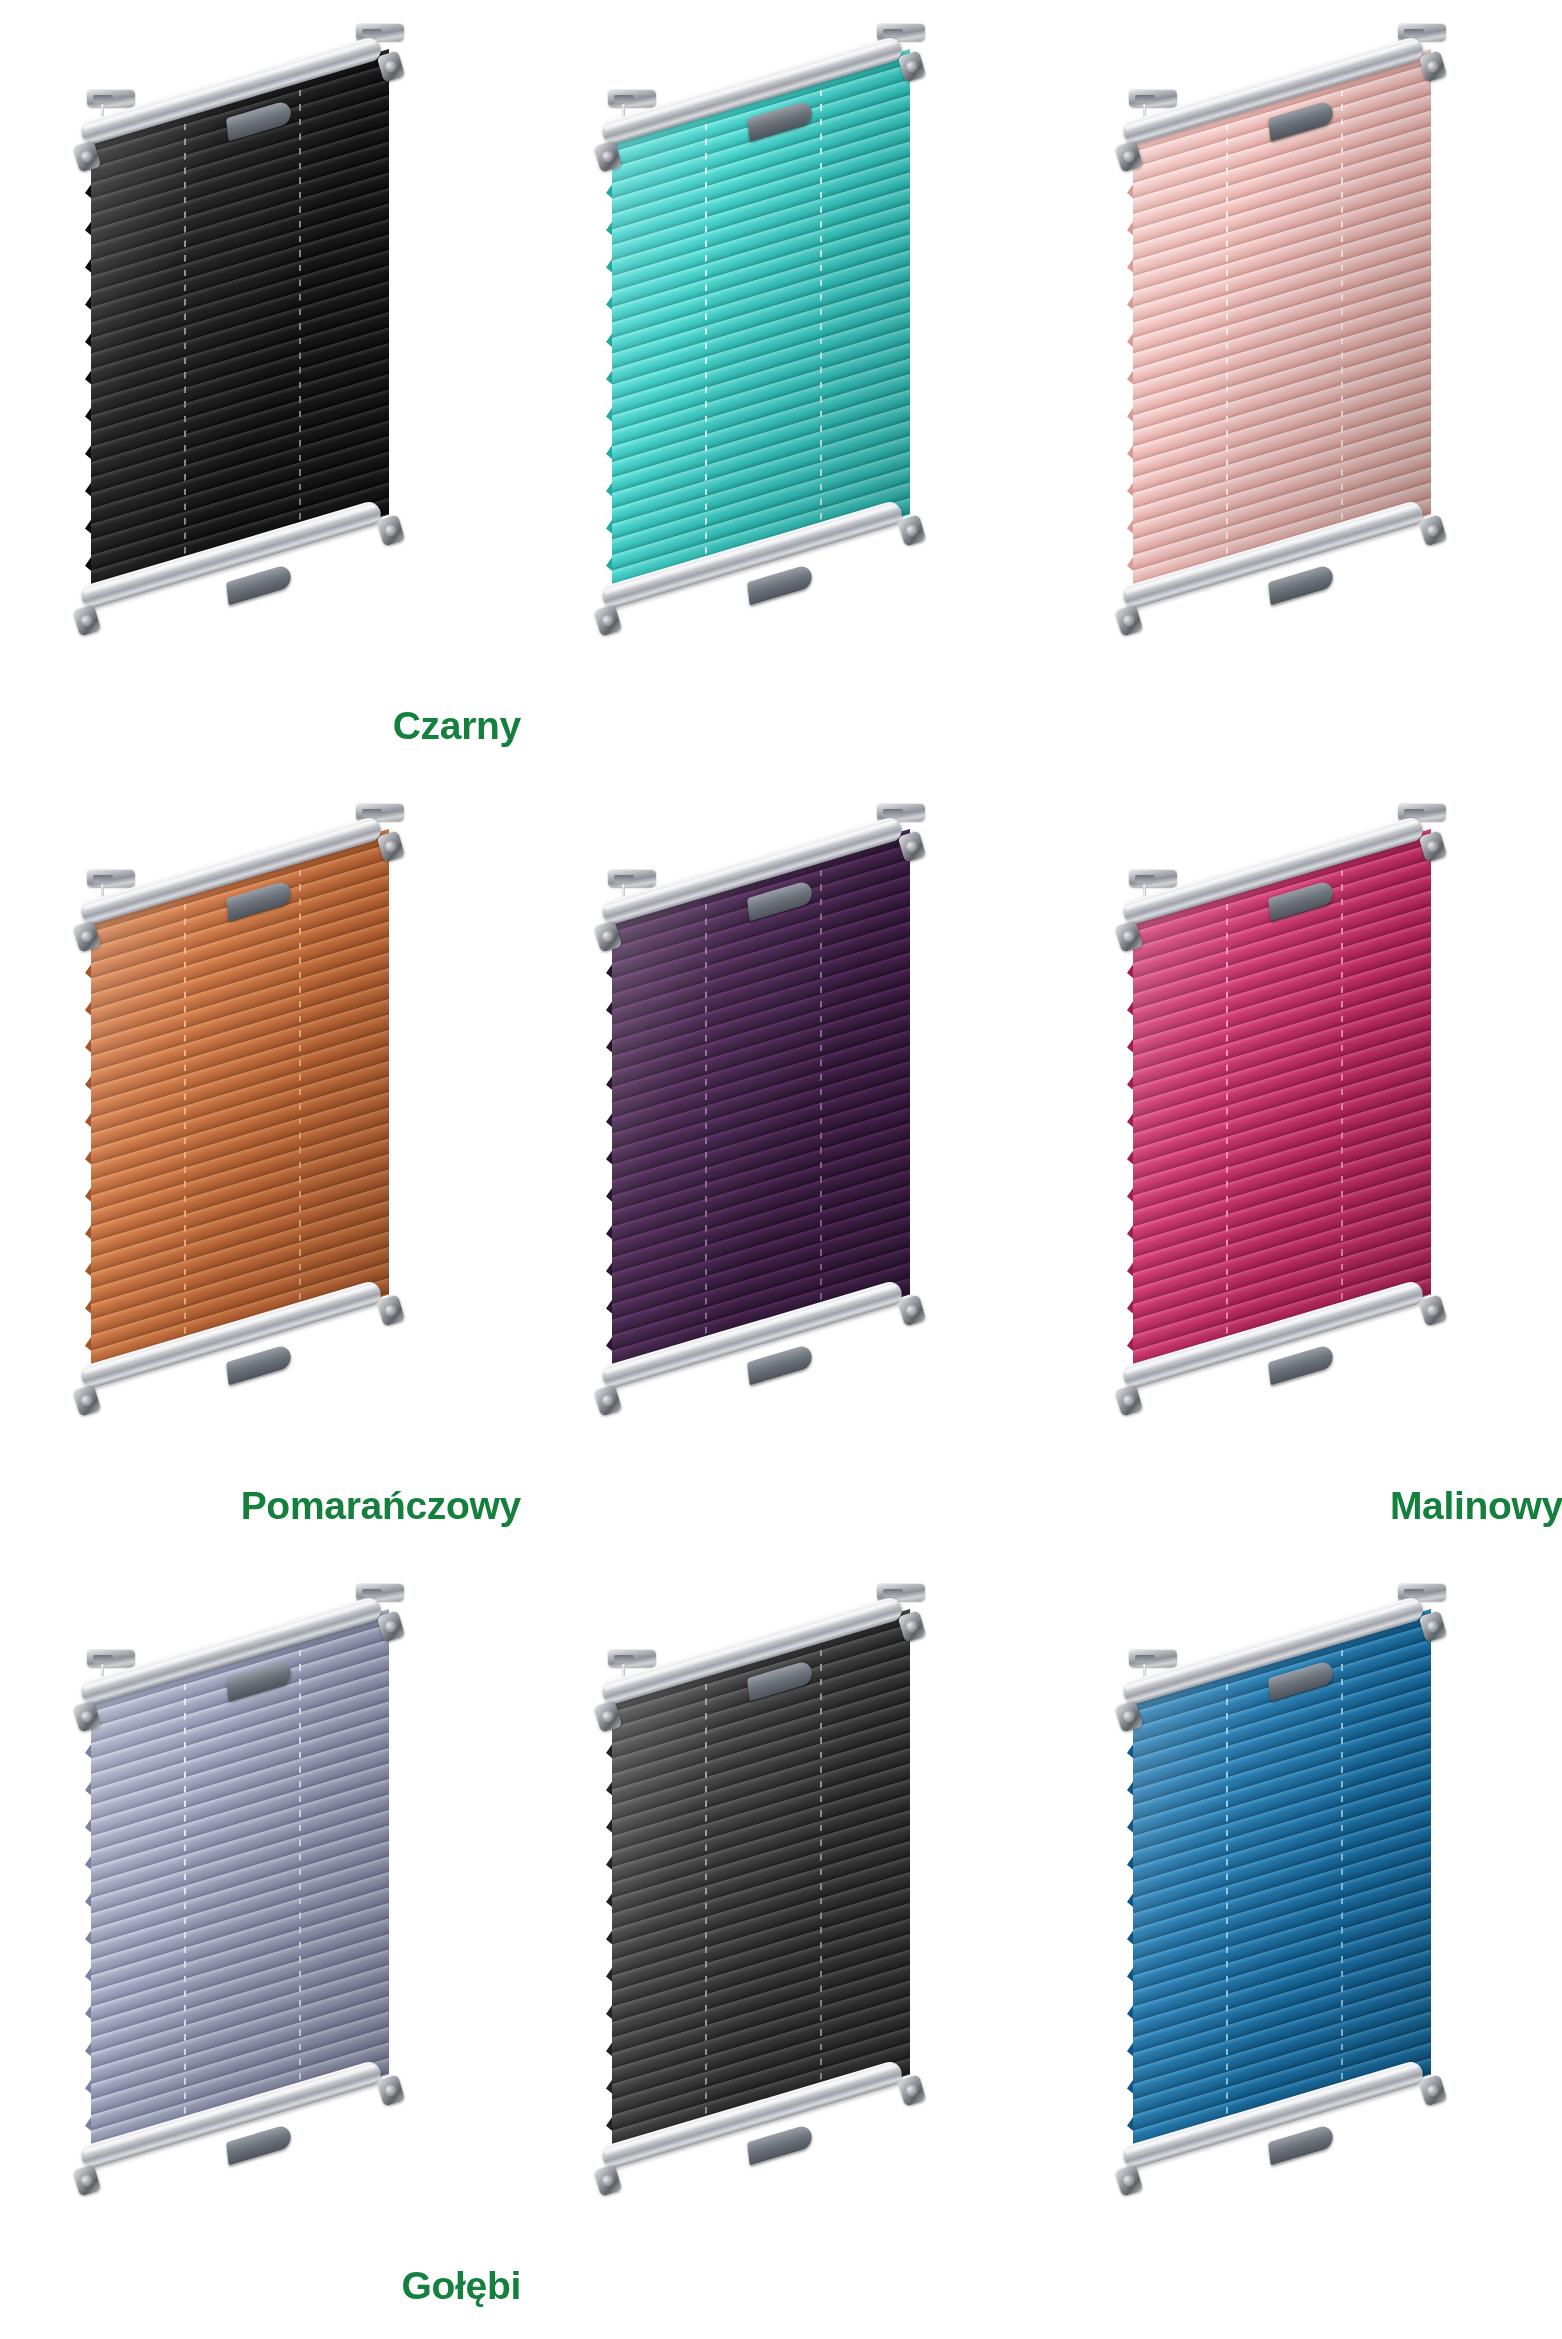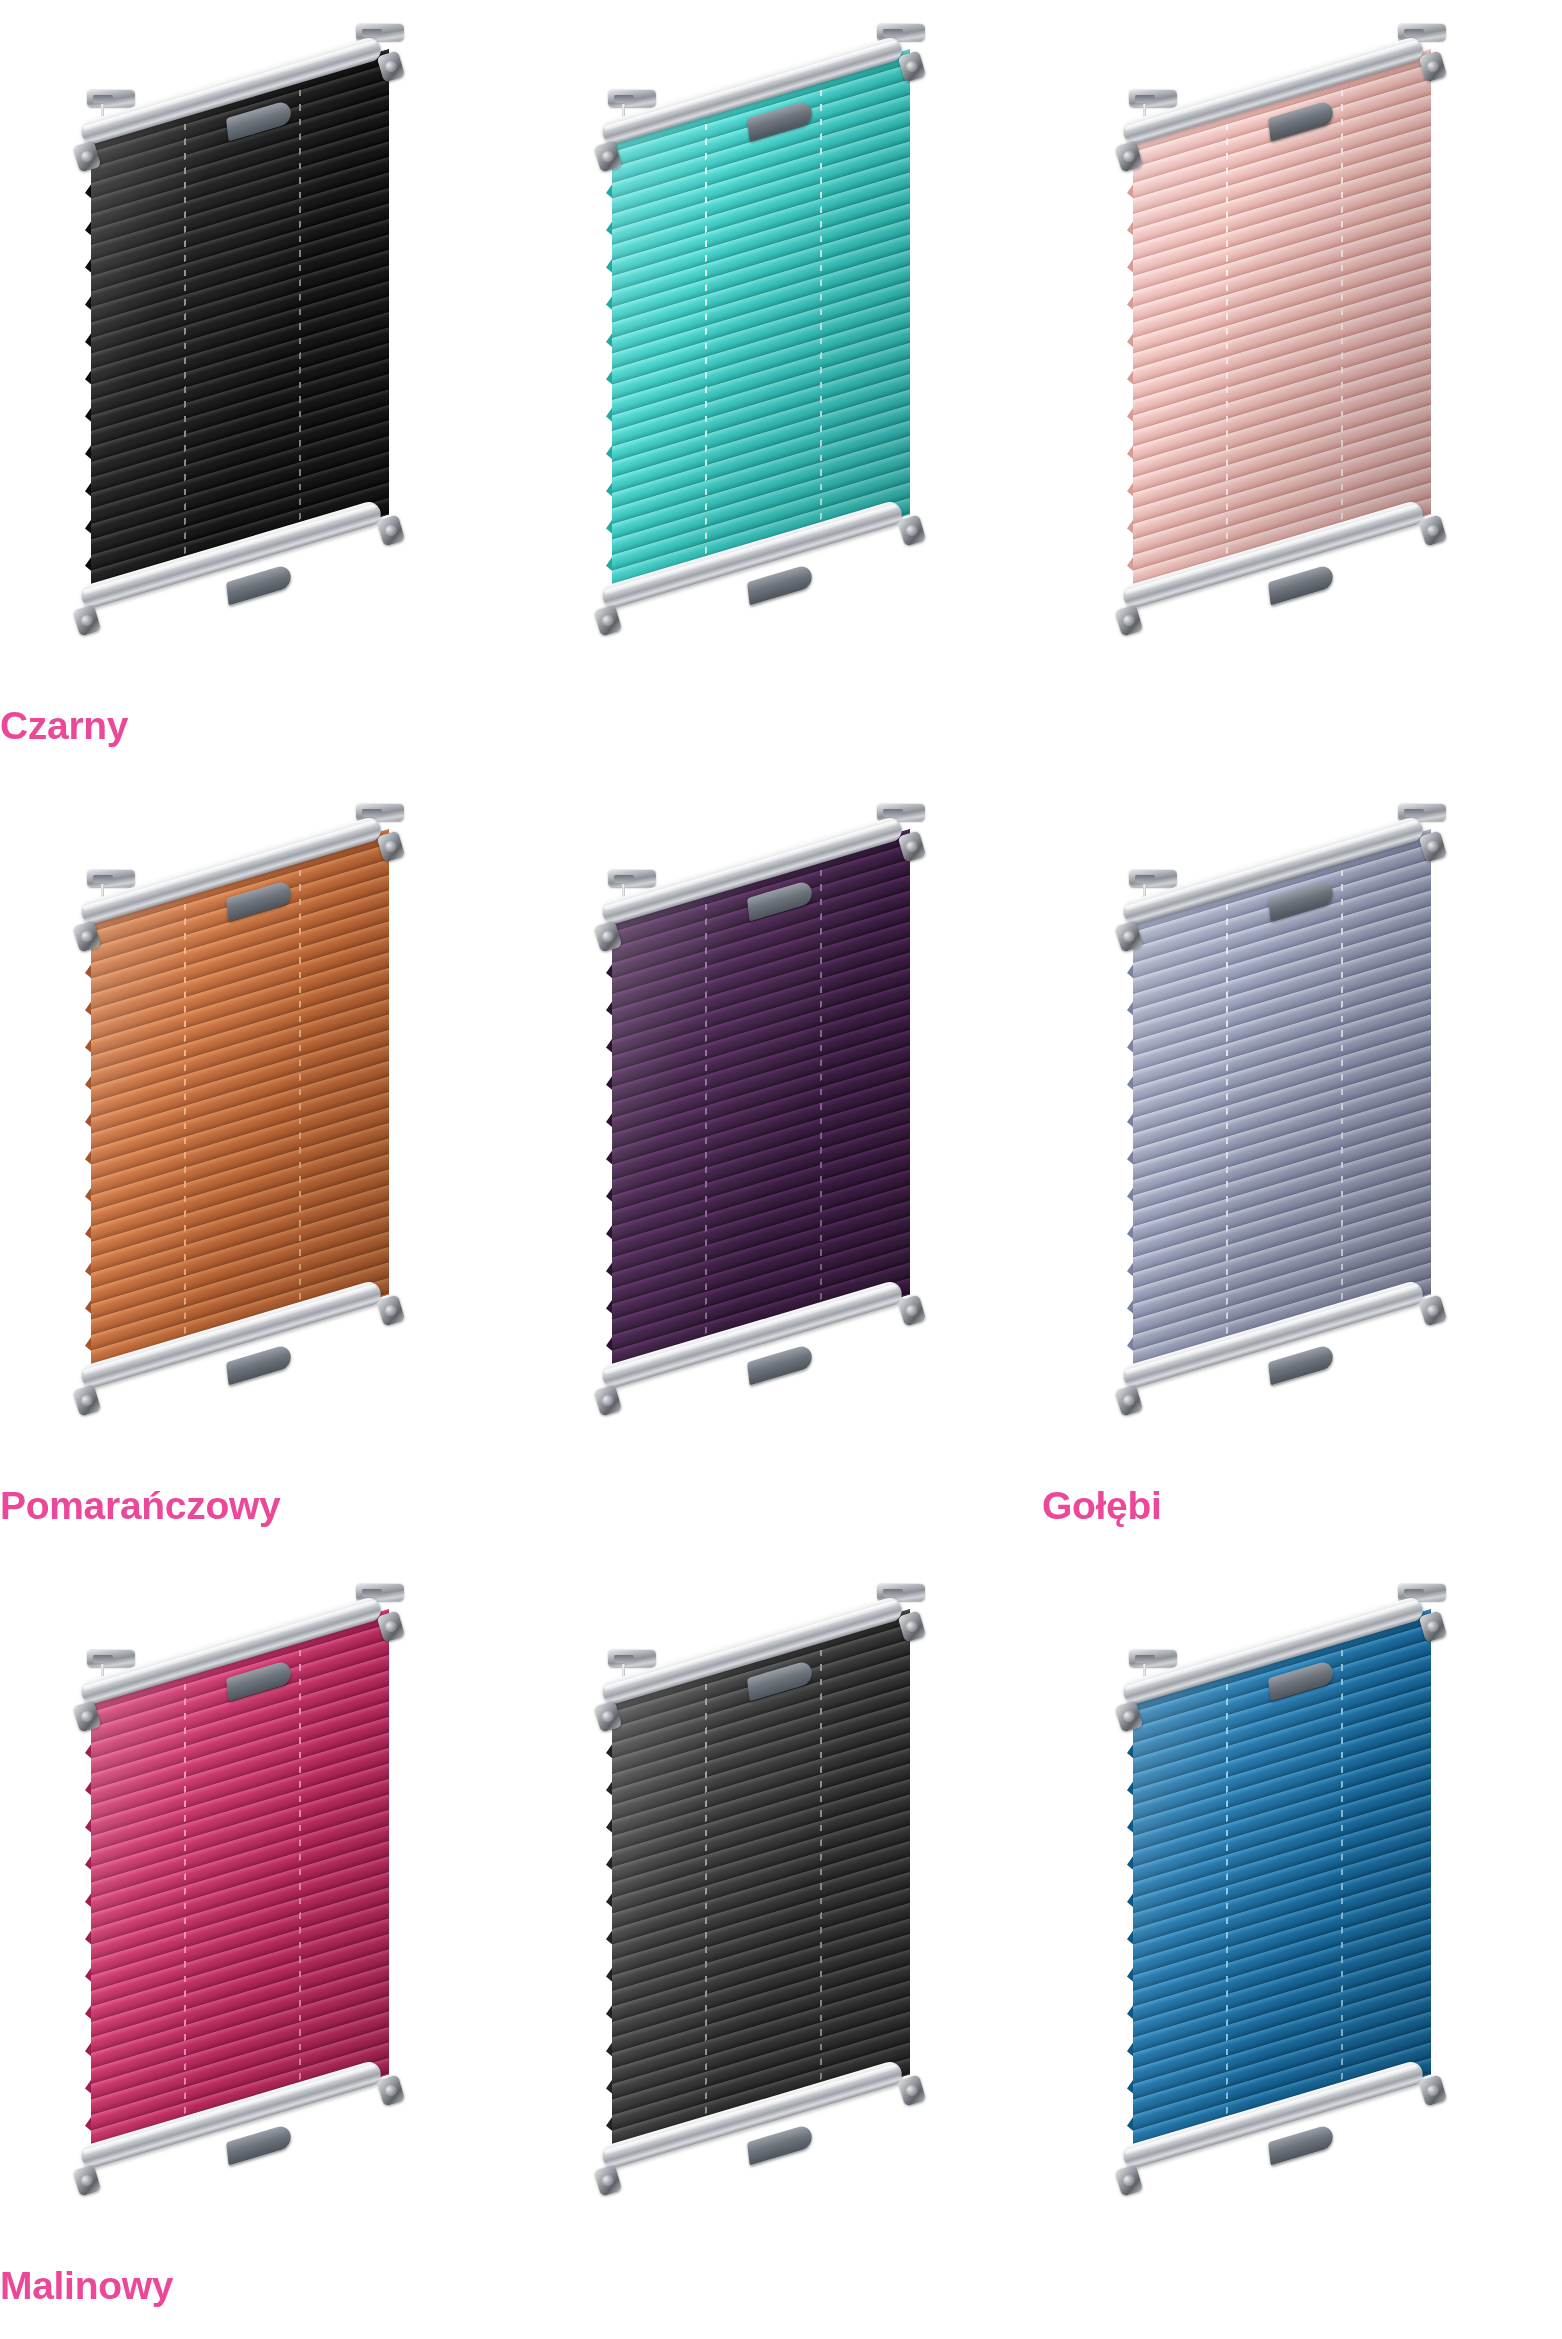--- a/index.html
+++ b/index.html
@@ -15,24 +15,24 @@
     grid-template-columns:repeat(3,521px);
     grid-template-rows:repeat(3,780px);
   }
   .cell{position:relative;overflow:hidden;}
 
   
   .label{
     position:absolute;
     left:0;right:0;
     bottom:35px;
-    text-align:left;
+    text-align:right;
     font-size:39px;
     font-weight:bold;
-    color:#ec4899;
+    color:#15803d;
     letter-spacing:-0.3px;
     line-height:1;
     white-space:nowrap;
   }
 
   
   .blind{
     position:absolute;
     left:50%;
     top:24px;
@@ -320,20 +320,48 @@
     <div class="endcap ec-br"></div>
   </div>
     </div>
     <div class="cell">
   <div class="blind">
     <div class="bracket br-left"></div>
     <div class="cord cord-left"></div>
     <div class="bracket br-right"></div>
     <div class="cord cord-right"></div>
 
+    <div class="zigzag" style="--c-base: #cb3069; --c-hi: #e25387; --c-mid: #b9275c; --c-lo: #a01d4d; --c-edge: #8f1743;"></div>
+
+    <div class="fabric-wrap">
+      <div class="fabric" style="--c-base: #cb3069; --c-hi: #e25387; --c-mid: #b9275c; --c-lo: #a01d4d; --c-edge: #8f1743;"></div>
+      <div class="ladder l1" style="background: repeating-linear-gradient(rgb(242, 145, 184) 0px, rgb(242, 145, 184) 6.4px, rgba(255, 255, 255, 0) 6.4px, rgba(255, 255, 255, 0) 14.6px);"></div>
+      <div class="ladder l2" style="background: repeating-linear-gradient(rgb(242, 145, 184) 0px, rgb(242, 145, 184) 6.4px, rgba(255, 255, 255, 0) 6.4px, rgba(255, 255, 255, 0) 14.6px);"></div>
+      <div class="sheen"></div>
+    </div>
+
+    <div class="rail rail-top"></div>
+    <div class="handle handle-top"></div>
+    <div class="endcap ec-tl"></div>
+    <div class="endcap ec-tr"></div>
+
+    <div class="rail rail-bottom"></div>
+    <div class="handle handle-bottom"></div>
+    <div class="endcap ec-bl"></div>
+    <div class="endcap ec-br"></div>
+  </div>
+      <div class="label">Malinowy</div>
+    </div>
+    <div class="cell">
+  <div class="blind">
+    <div class="bracket br-left"></div>
+    <div class="cord cord-left"></div>
+    <div class="bracket br-right"></div>
+    <div class="cord cord-right"></div>
+
     <div class="zigzag" style="--c-base: #9ea4bd; --c-hi: #c2c7da; --c-mid: #8e94b0; --c-lo: #7a819e; --c-edge: #6e7693;"></div>
 
     <div class="fabric-wrap">
       <div class="fabric" style="--c-base: #9ea4bd; --c-hi: #c2c7da; --c-mid: #8e94b0; --c-lo: #7a819e; --c-edge: #6e7693;"></div>
       <div class="ladder l1" style="background: repeating-linear-gradient(rgb(227, 230, 239) 0px, rgb(227, 230, 239) 6.4px, rgba(255, 255, 255, 0) 6.4px, rgba(255, 255, 255, 0) 14.6px);"></div>
       <div class="ladder l2" style="background: repeating-linear-gradient(rgb(227, 230, 239) 0px, rgb(227, 230, 239) 6.4px, rgba(255, 255, 255, 0) 6.4px, rgba(255, 255, 255, 0) 14.6px);"></div>
       <div class="sheen"></div>
     </div>
 
     <div class="rail rail-top"></div>
@@ -348,48 +376,20 @@
   </div>
       <div class="label">Gołębi</div>
     </div>
     <div class="cell">
   <div class="blind">
     <div class="bracket br-left"></div>
     <div class="cord cord-left"></div>
     <div class="bracket br-right"></div>
     <div class="cord cord-right"></div>
 
-    <div class="zigzag" style="--c-base: #cb3069; --c-hi: #e25387; --c-mid: #b9275c; --c-lo: #a01d4d; --c-edge: #8f1743;"></div>
-
-    <div class="fabric-wrap">
-      <div class="fabric" style="--c-base: #cb3069; --c-hi: #e25387; --c-mid: #b9275c; --c-lo: #a01d4d; --c-edge: #8f1743;"></div>
-      <div class="ladder l1" style="background: repeating-linear-gradient(rgb(242, 145, 184) 0px, rgb(242, 145, 184) 6.4px, rgba(255, 255, 255, 0) 6.4px, rgba(255, 255, 255, 0) 14.6px);"></div>
-      <div class="ladder l2" style="background: repeating-linear-gradient(rgb(242, 145, 184) 0px, rgb(242, 145, 184) 6.4px, rgba(255, 255, 255, 0) 6.4px, rgba(255, 255, 255, 0) 14.6px);"></div>
-      <div class="sheen"></div>
-    </div>
-
-    <div class="rail rail-top"></div>
-    <div class="handle handle-top"></div>
-    <div class="endcap ec-tl"></div>
-    <div class="endcap ec-tr"></div>
-
-    <div class="rail rail-bottom"></div>
-    <div class="handle handle-bottom"></div>
-    <div class="endcap ec-bl"></div>
-    <div class="endcap ec-br"></div>
-  </div>
-      <div class="label">Malinowy</div>
-    </div>
-    <div class="cell">
-  <div class="blind">
-    <div class="bracket br-left"></div>
-    <div class="cord cord-left"></div>
-    <div class="bracket br-right"></div>
-    <div class="cord cord-right"></div>
-
     <div class="zigzag" style="--c-base: #3a3a3a; --c-hi: #575757; --c-mid: #2f2f2f; --c-lo: #222222; --c-edge: #1a1a1a;"></div>
 
     <div class="fabric-wrap">
       <div class="fabric" style="--c-base: #3a3a3a; --c-hi: #575757; --c-mid: #2f2f2f; --c-lo: #222222; --c-edge: #1a1a1a;"></div>
       <div class="ladder l1" style="background: repeating-linear-gradient(rgb(154, 154, 154) 0px, rgb(154, 154, 154) 6.4px, rgba(255, 255, 255, 0) 6.4px, rgba(255, 255, 255, 0) 14.6px);"></div>
       <div class="ladder l2" style="background: repeating-linear-gradient(rgb(154, 154, 154) 0px, rgb(154, 154, 154) 6.4px, rgba(255, 255, 255, 0) 6.4px, rgba(255, 255, 255, 0) 14.6px);"></div>
       <div class="sheen"></div>
     </div>
 
     <div class="rail rail-top"></div>

